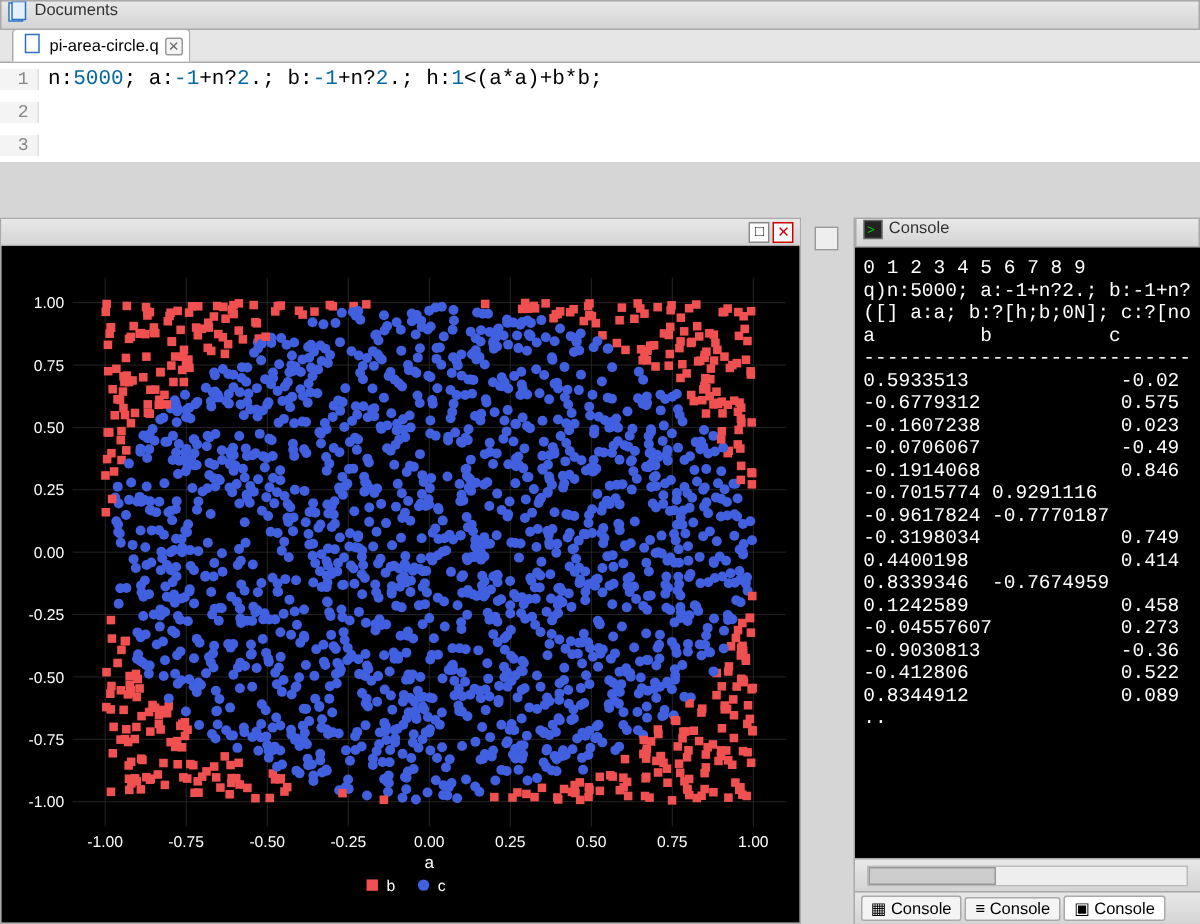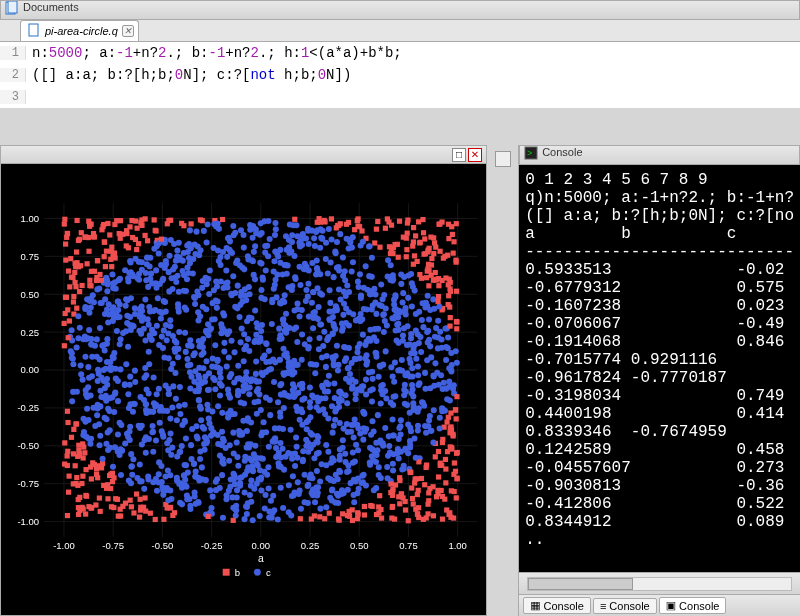--- a/index.html
+++ b/index.html
@@ -1,44 +1,44 @@
 <!DOCTYPE html>
 <html><head>
 <meta charset="utf-8">
 <style>
 * { box-sizing: border-box; margin: 0; padding: 0; }
 body { font-family: Tahoma, Arial, sans-serif; font-size: 11px; background: #d6d6d6; width: 800px; height: 616px; overflow: hidden; position: relative; }
 
 .pane-header { background: linear-gradient(#e8e8e8, #d4d4d4); border: 1px solid #aaa; height: 20px; display: flex; align-items: flex-start; padding: 0 4px; gap: 4px; font-size: 11px; color: #333; }
 .pane-header .icon { width: 14px; height: 14px; display: inline-block; }
-.tab-row { height: 22px; background: #e6e6e6; border-bottom: 1px solid #aaa; display: flex; align-items: flex-end; padding-left: 20px; font-style: italic; }
+.tab-row { height: 22px; background: #e6e6e6; border-bottom: 1px solid #aaa; display: flex; align-items: flex-end; padding-left: 8px; }
 .tab { background: #fff; border: 1px solid #aaa; border-bottom: none; border-radius: 3px 3px 0 0; padding: 2px 4px 2px 6px; display: flex; align-items: center; gap: 4px; font-size: 11px; }
 .tab .close-x { border: 1px solid #999; width: 12px; height: 12px; display: flex; align-items: center; justify-content: center; font-size: 9px; color: #666; background: #f4f4f4; border-radius: 2px; }
 
 .editor { background: #fff; font-family: "Courier New", monospace; font-size: 14px; }
 .editor-row { display: flex; height: 22px; align-items: center; }
 .gutter { width: 26px; text-align: right; padding-right: 6px; color: #888; background: #f4f4f4; border-right: 1px solid #ddd; font-size: 12px; }
 .code { padding-left: 6px; white-space: pre; }
-.code .num { color: #a21caf; }
+.code .num { color: #0369a1; }
 .code .kw { color: #00c; }
 
 .bottom-section { position: absolute; top: 145px; left: 0; right: 0; bottom: 0; display: flex; }
 .chart-panel { width: 562px; background: #fff; border: 1px solid #aaa; position: relative; display: flex; flex-direction: column; }
 .chart-toolbar { height: 18px; background: linear-gradient(#e8e8e8,#d4d4d4); border-bottom: 1px solid #aaa; display: flex; justify-content: flex-end; align-items: center; padding-right: 4px; gap: 2px; }
 .chart-toolbar .tool-icon { width: 14px; height: 14px; border: 1px solid #888; background: #fff; display: inline-flex; align-items: center; justify-content: center; font-size: 10px; }
 .chart-toolbar .tool-icon.red { color: #c00; border-color: #c00; }
 
 .chart-body { flex: 1; background: #000; position: relative; }
 .chart-svg { width: 100%; height: 100%; display: block; }
 
 .splitter { width: 36px; background: #d6d6d6; display: flex; flex-direction: column; align-items: center; padding-top: 6px; }
 .splitter .icon { width: 16px; height: 16px; background: #eee; border: 1px solid #999; margin-bottom: 2px; }
 
 .right-panel { flex: 1; background: #d6d6d6; display: flex; flex-direction: column; border-left: 1px solid #aaa; }
-.console-body { flex: 1; background: #000; color: #fff; font-family: "Courier New", monospace; font-size: 16px; padding: 6px; overflow: hidden; white-space: pre; }
+.console-body { flex: 1; background: #000; color: #fff; font-family: "Courier New", monospace; font-size: 13px; padding: 6px; overflow: hidden; white-space: pre; }
 
 .bottom-tabs { height: 22px; background: linear-gradient(#e8e8e8,#d4d4d4); border-top: 1px solid #aaa; display: flex; align-items: center; padding: 0 4px; gap: 2px; }
 .bottom-tab { border: 1px solid #aaa; background: #f4f4f4; padding: 1px 6px; display: flex; align-items: center; gap: 3px; font-size: 11px; border-radius: 2px; }
 .bottom-tab.active { background: #fff; }
 .scroll-track { flex: 1; height: 14px; background: #eee; border: 1px solid #bbb; margin: 0 4px; position: relative; }
 .scroll-thumb { position: absolute; left: 0; width: 40%; top: 0; bottom: 0; background: #ccc; border: 1px solid #999; }
 
 .doc-icon svg, .console-icon svg { width: 14px; height: 14px; }
 
 </style>
@@ -67,21 +67,20 @@
   </div>
 </div>
 
 <div class="editor">
   <div class="editor-row">
     <div class="gutter">1</div>
     <div class="code">n:<span class="num">5000</span>; a:<span class="num">-1</span>+n?<span class="num">2</span>.; b:<span class="num">-1</span>+n?<span class="num">2</span>.; h:<span class="num">1</span>&lt;(a*a)+b*b;</div>
   </div>
   <div class="editor-row">
     <div class="gutter">2</div>
-    <div class="code">([] a:a; b:?[h;b;<span class="num">0</span>N]; c:?[<span class="kw">not</span> h;b;<span class="num">0</span>N])</div>
   </div>
   <div class="editor-row">
     <div class="gutter">3</div>
     <div class="code"></div>
   </div>
 </div>
 
 <div class="bottom-section">
 
   <div class="chart-panel">

